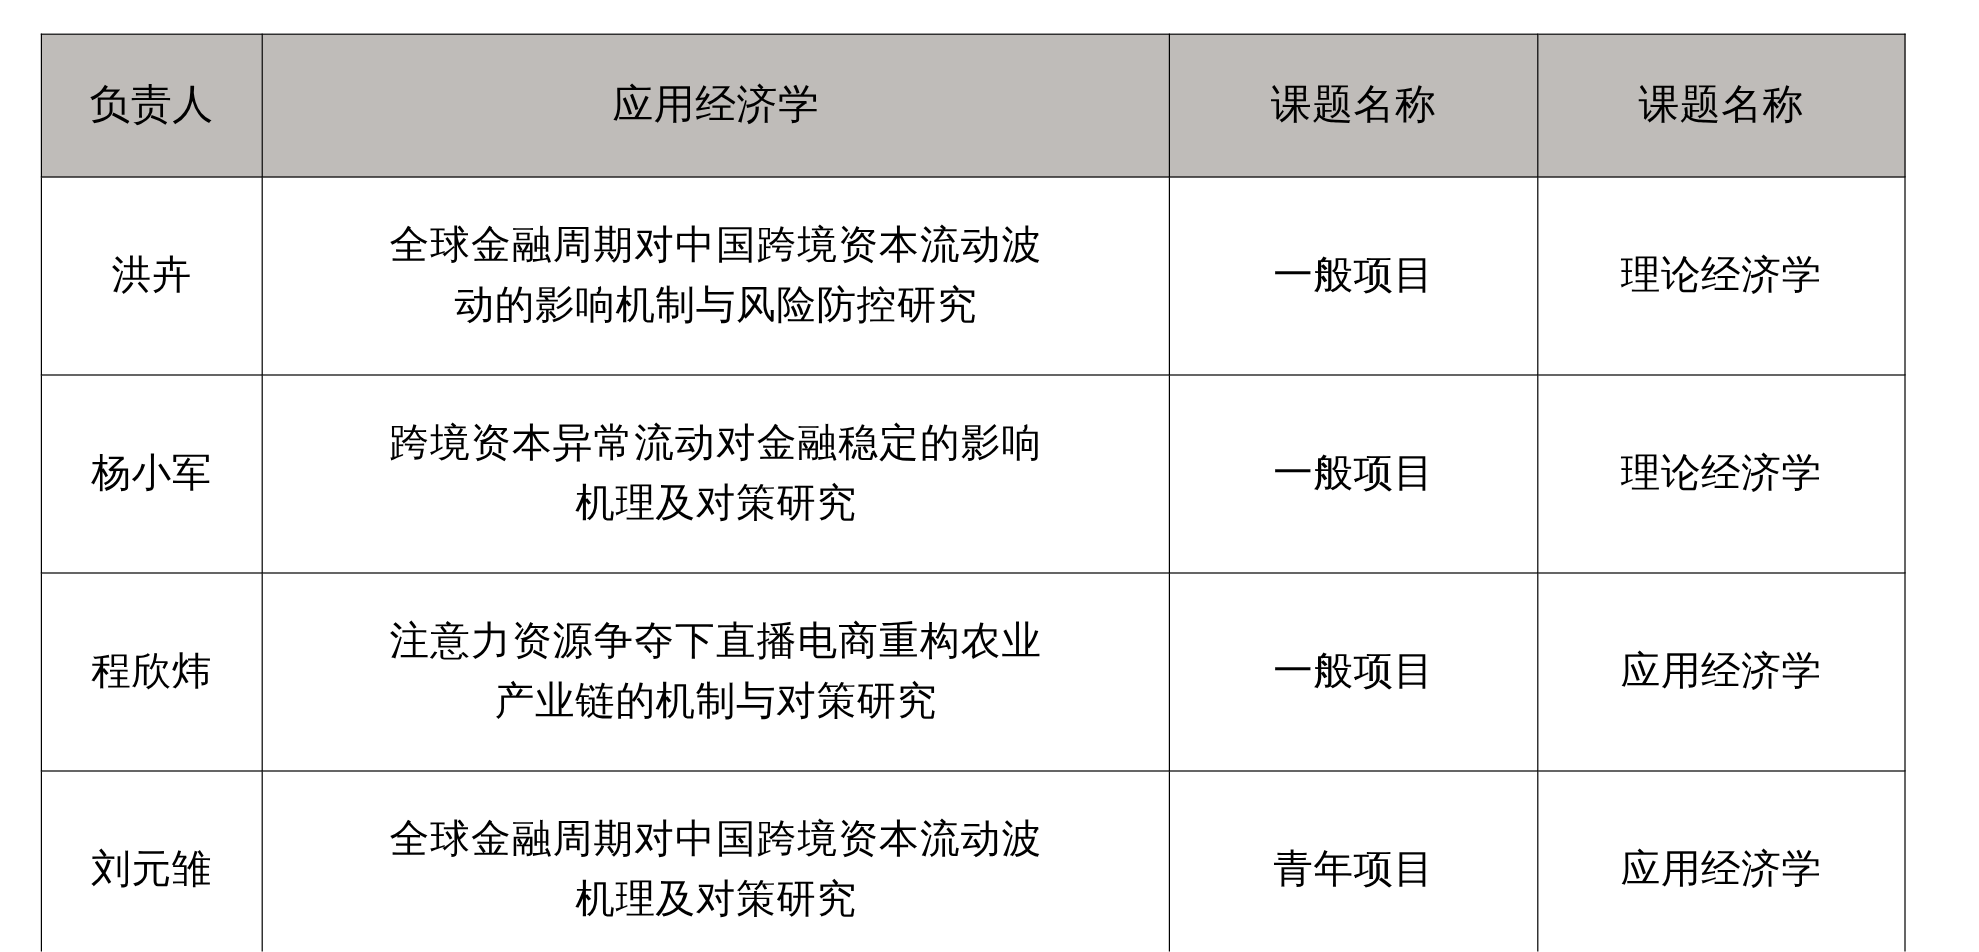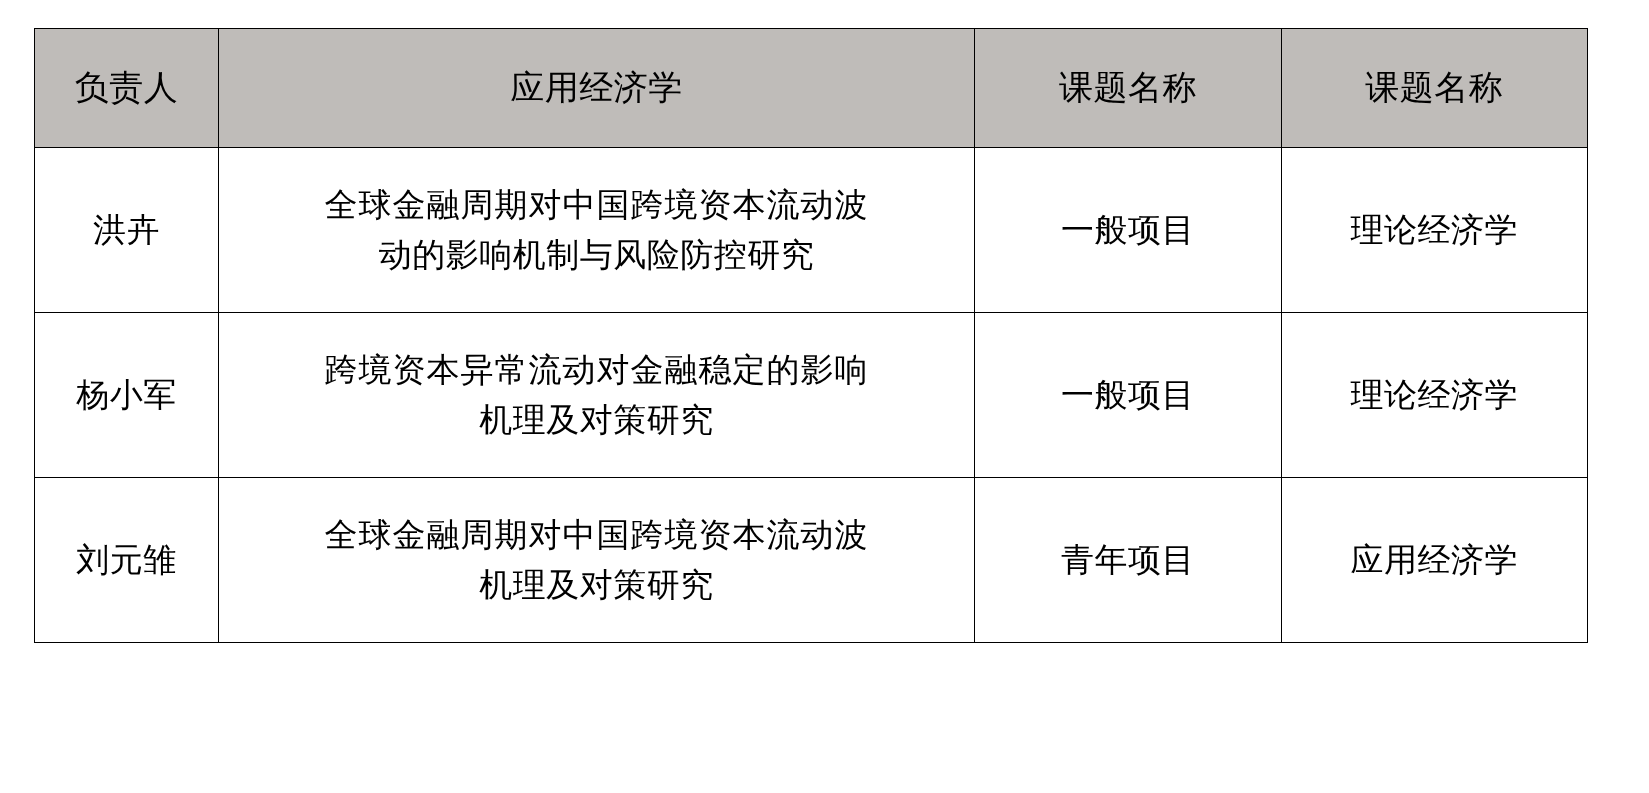--- a/index.html
+++ b/index.html
@@ -99,20 +99,29 @@
       <tr>
         <td>杨小军</td>
         <td class="title-cell">
           <span class="line first">跨境资本异常流动对金融稳定的影响</span>
           <span class="line">机理及对策研究</span>
         </td>
         <td>一般项目</td>
         <td>理论经济学</td>
       </tr>
       <tr>
+        <td>程欣炜</td>
+        <td class="title-cell">
+          <span class="line first">注意力资源争夺下直播电商重构农业</span>
+          <span class="line">产业链的机制与对策研究</span>
+        </td>
+        <td>一般项目</td>
+        <td>应用经济学</td>
+      </tr>
+      <tr>
         <td>刘元雏</td>
         <td class="title-cell">
           <span class="line first">全球金融周期对中国跨境资本流动波</span>
           <span class="line">机理及对策研究</span>
         </td>
         <td>青年项目</td>
         <td>应用经济学</td>
       </tr>
     </tbody>
   </table>

